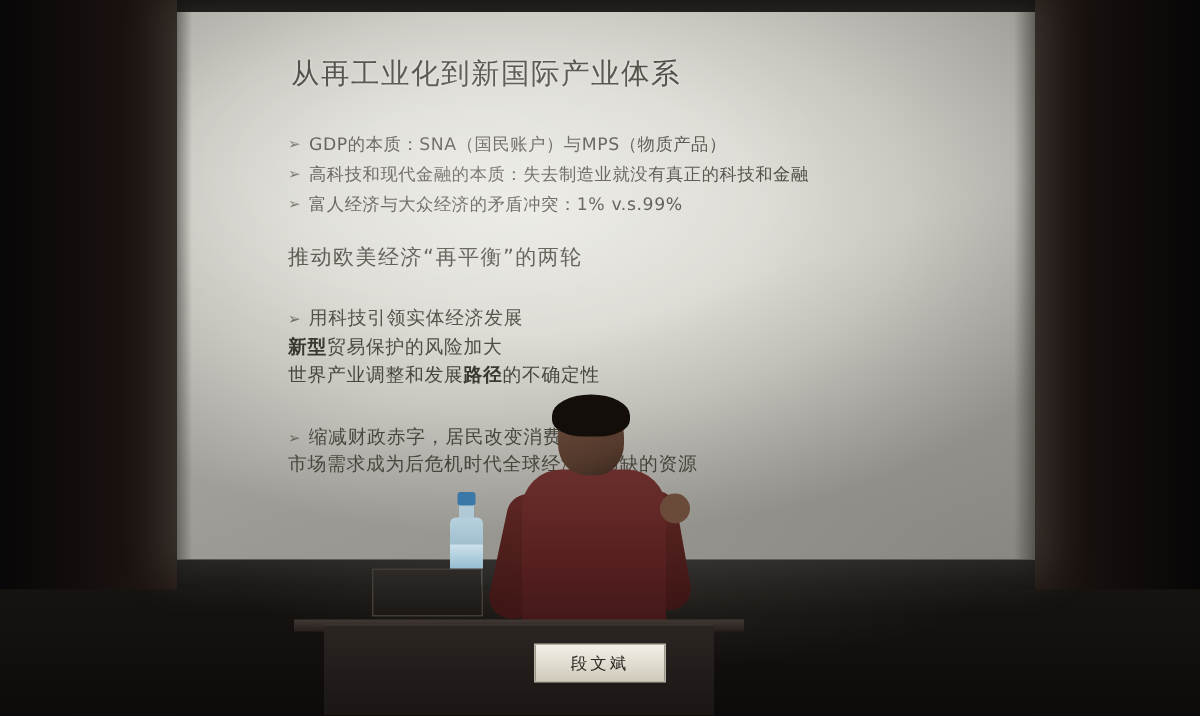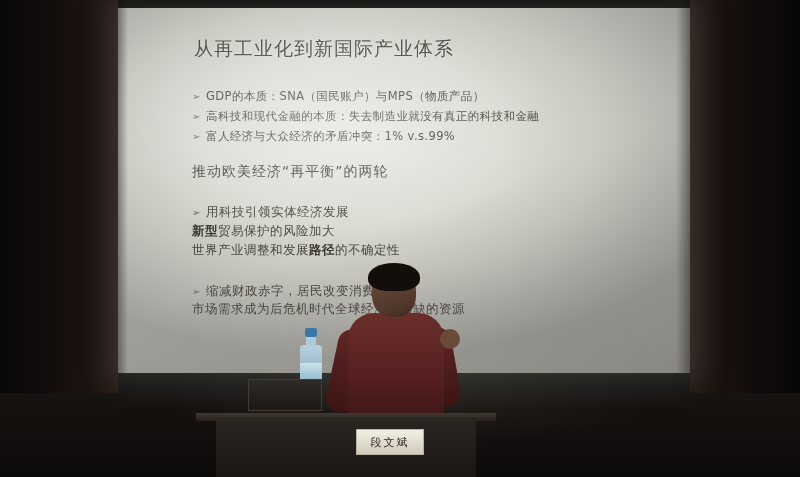--- a/index.html
+++ b/index.html
@@ -259,21 +259,21 @@
     left: 0; top: 0;
     width: 74px; height: 32px;
     background: linear-gradient(180deg, #2e2a28 0%, #1b1816 100%);
     border: 1px solid #433c37;
     box-sizing: border-box;
   }
   .nameplate {
     position: absolute;
     left: 356px;
     bottom: 22px;
-    width: 68px;
+    width: 88px;
     height: 26px;
     background: linear-gradient(180deg, #f2efe6 0%, #cfcabb 100%);
     border: 1px solid #b9b3a4;
     box-sizing: border-box;
     display: flex;
     align-items: center;
     justify-content: center;
     font-family: "DejaVu Sans", sans-serif;
     font-size: 11px;
     color: #2b2822;

